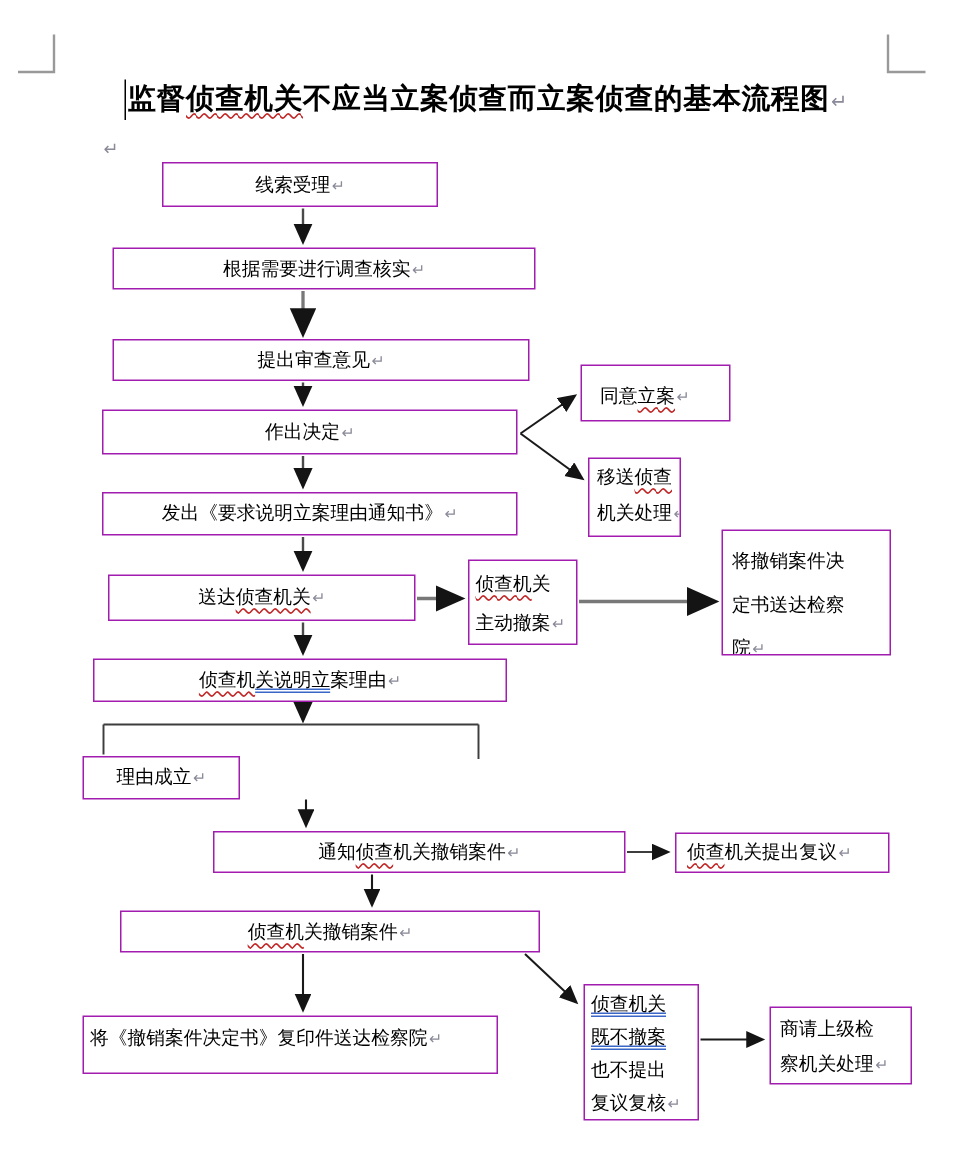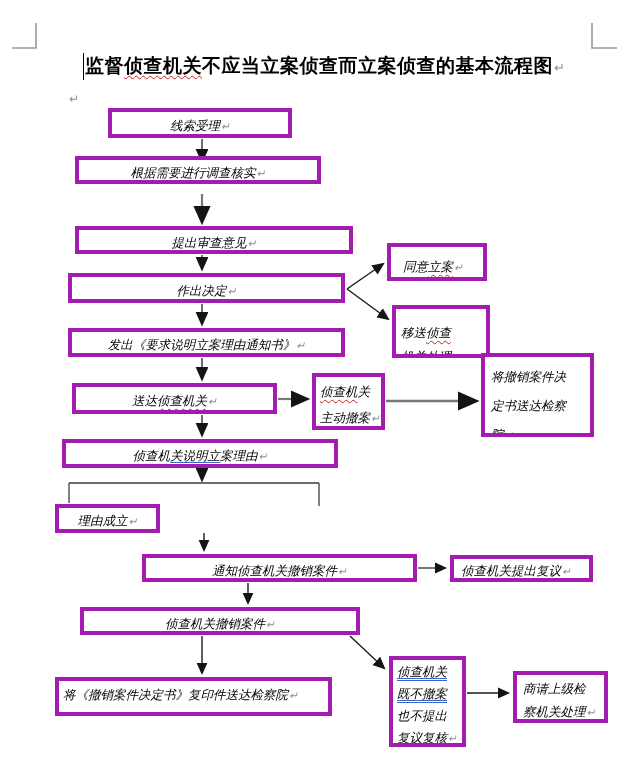--- a/index.html
+++ b/index.html
@@ -7,22 +7,22 @@
     position:relative;width:644px;height:769px;background:#ffffff;overflow:hidden;
     font-family:"Liberation Sans",sans-serif;color:#000;
   }
   #doc-title{
     position:absolute;left:85px;top:53px;font-size:19px;font-weight:bold;
     letter-spacing:0.5px;white-space:nowrap;
   }
   #cursor{position:absolute;left:83px;top:53px;width:1px;height:27px;background:#000;}
   .pmark-standalone{position:absolute;left:69px;top:92px;font-size:12px;color:#8a8a9a;}
   .node{
-    position:absolute;border:4px solid #a21caf;background:#fff;box-sizing:border-box;
-    font-size:12.5px;color:#000;white-space:nowrap;overflow:hidden;font-style:italic;
+    position:absolute;border:1px solid #a21caf;background:#fff;box-sizing:border-box;
+    font-size:12.5px;color:#000;white-space:nowrap;overflow:hidden;
   }
   .node.c{text-align:center;}
   .spell{text-decoration:underline wavy #c22525 1px;text-underline-offset:3px;}
   .grammar{text-decoration:underline double #3a66c8 1px;text-underline-offset:2px;margin-top:32px;}
   .ret{color:#8a8a9a;font-size:10.5px;margin-left:1px;text-decoration:none;}
   #doc-title .ret{font-size:13px;font-weight:normal;}
   svg.layer{position:absolute;left:0;top:0;pointer-events:none;}
 </style>
 </head>
 <body>
@@ -70,33 +70,33 @@
 
   <div id="cursor"></div>
   <div id="doc-title">
       <div class="ln"><span>监督</span><span class="spell">侦查机关</span><span>不应当立案侦查而立案侦查的基本流程图</span><span class="ret">↵</span></div>
     </div>
   <div class="pmark-standalone">↵</div>
 
   <div class="node c" style="left:108px;top:108px;width:184px;height:30px;line-height:28px">
       <div class="ln"><span>线索受理</span><span class="ret">↵</span></div>
     </div>
-  <div class="node c" style="left:75px;top:156px;width:246px;height:28px;line-height:26px">
+  <div class="node c" style="left:75px;top:165px;width:282px;height:28px;line-height:26px">
       <div class="ln"><span>根据需要进行调查核实</span><span class="ret">↵</span></div>
     </div>
   <div class="node c" style="left:75px;top:226px;width:278px;height:28px;line-height:26px">
       <div class="ln"><span>提出审查意见</span><span class="ret">↵</span></div>
     </div>
   <div class="node c" style="left:68px;top:273px;width:277px;height:30px;line-height:28px">
       <div class="ln"><span>作出决定</span><span class="ret">↵</span></div>
     </div>
   <div class="node" style="left:387px;top:243px;width:100px;height:38px;line-height:40px;padding-left:12px">
       <div class="ln"><span>同意</span><span class="spell">立案</span><span class="ret">↵</span></div>
     </div>
-  <div class="node" style="left:392px;top:305px;width:98px;height:53px;line-height:24px;padding:12px 0 0 5px">
+  <div class="node" style="left:392px;top:305px;width:62px;height:53px;line-height:24px;padding:0 0 0 5px">
       <div class="ln"><span>移送</span><span class="spell">侦查</span></div>
       <div class="ln"><span>机关处理</span><span class="ret">↵</span></div>
     </div>
   <div class="node c" style="left:68px;top:328px;width:277px;height:29px;line-height:27px">
       <div class="ln"><span>发出《要求说明立案理由通知书》</span><span class="ret">↵</span></div>
     </div>
   <div class="node c" style="left:72px;top:383px;width:205px;height:31px;line-height:29px">
       <div class="ln"><span>送达</span><span class="spell">侦查机关</span><span class="ret">↵</span></div>
     </div>
   <div class="node" style="left:312px;top:373px;width:73px;height:57px;line-height:26px;padding:2px 0 0 4px">

